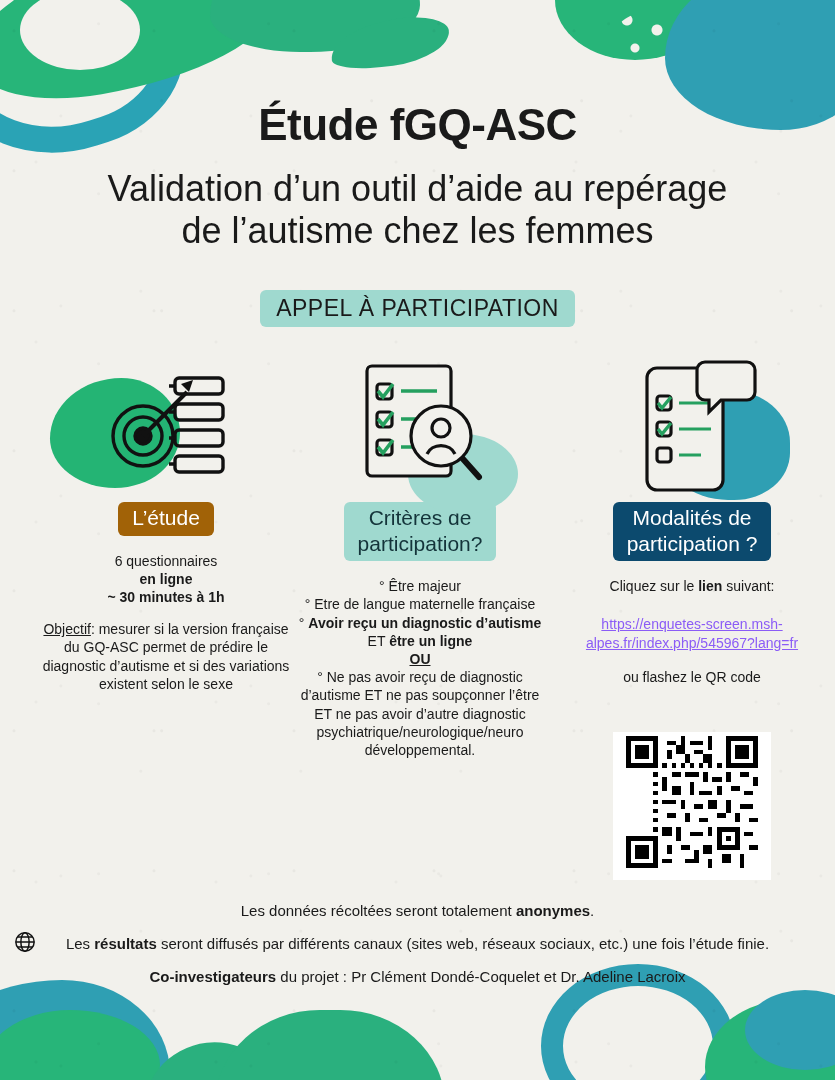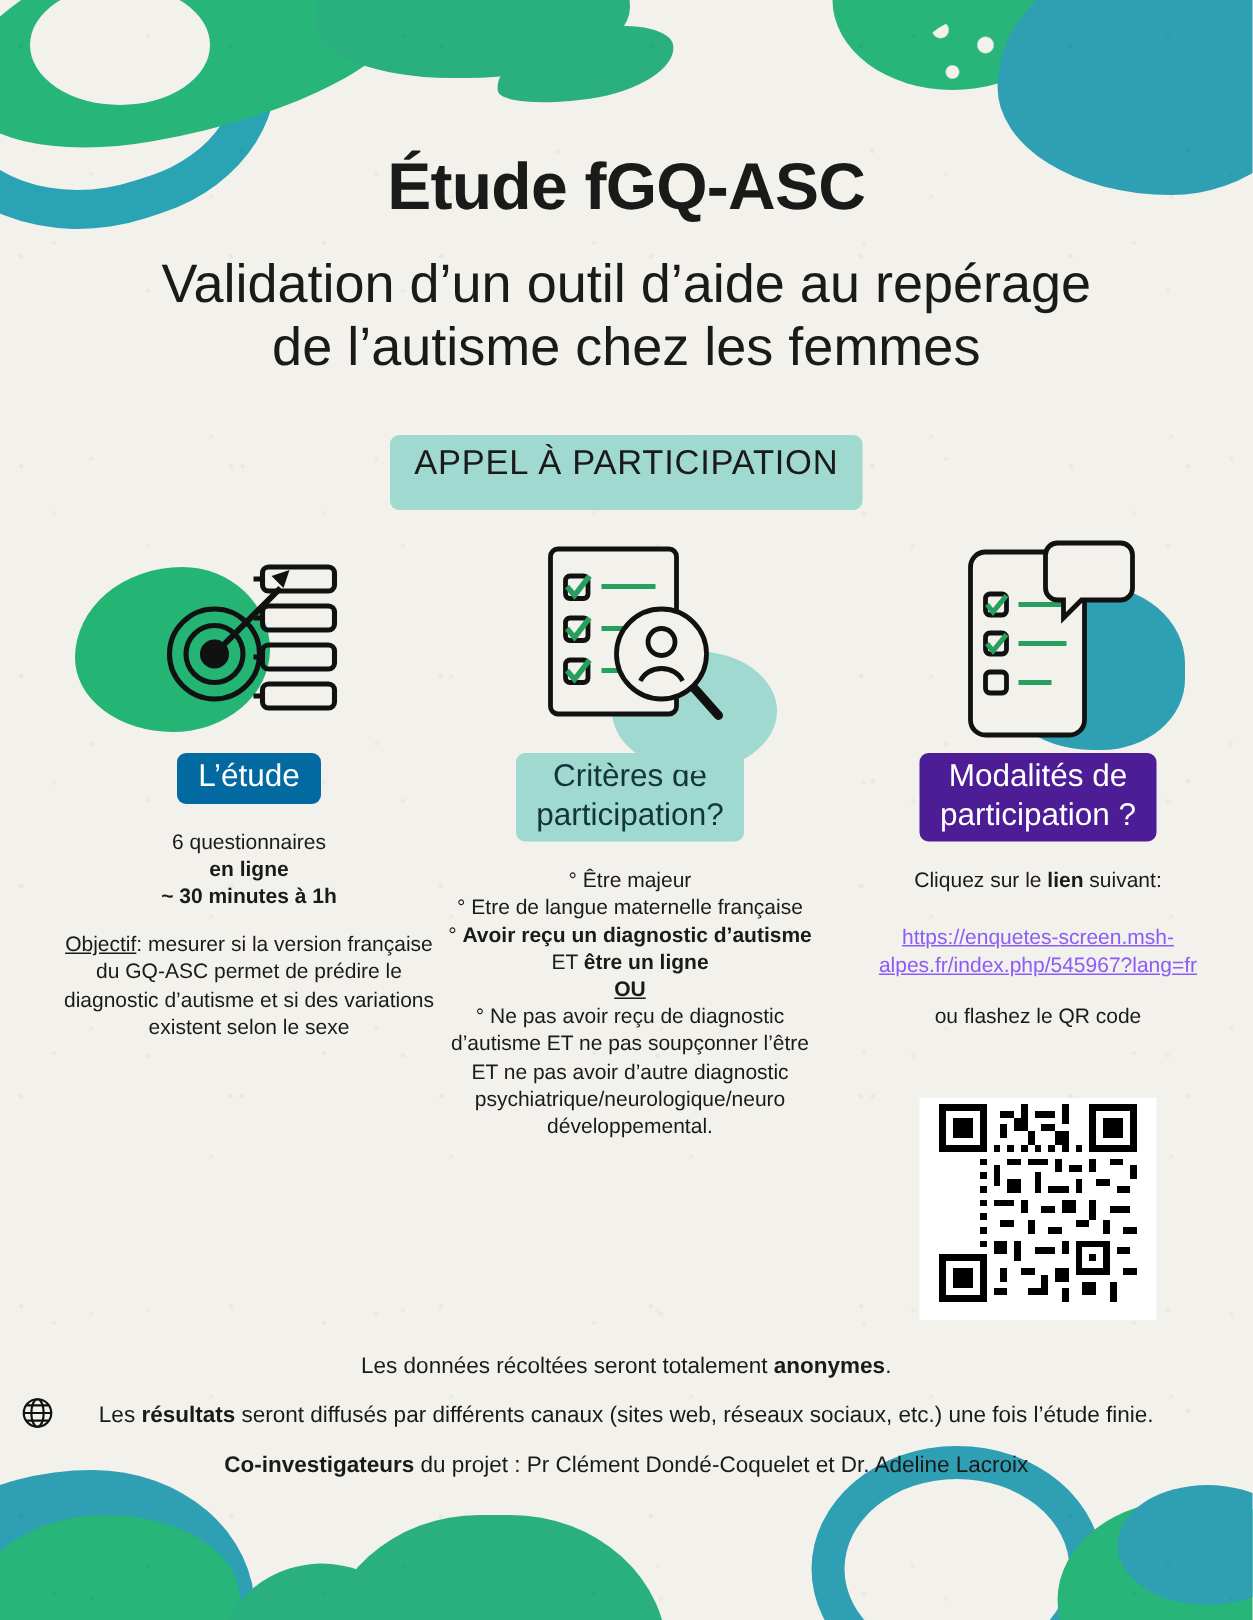--- a/index.html
+++ b/index.html
@@ -167,21 +167,21 @@
     font-weight: 400;
   }
   .appel-wrap {
     position: absolute;
     top: 290px; left: 0; right: 0;
     text-align: center;
   }
   .appel {
     display: inline-block;
     background: #9fd9cf;
-    padding: 5px 16px 18px;
+    padding: 5px 16px 5px;
     border-radius: 6px;
     font-size: 23px;
     letter-spacing: .5px;
   }
 
   
   .col {
     position: absolute;
     top: 350px;
     text-align: center;
@@ -224,23 +224,23 @@
   }
 
   .col-head-wrap { margin-top: 2px; }
   .col-head {
     display: inline-block;
     padding: 3px 14px 5px;
     border-radius: 6px;
     font-size: 21px;
     line-height: 1.22;
   }
-  .head-green { background: #0369a1; color: #fff; }
+  .head-green { background: #a16207; color: #fff; }
   .head-mint  { background: #9fd9cf; color: #14343a; }
-  .head-teal  { background: #4c1d95; color: #ffffff; }
+  .head-teal  { background: #0c4a6e; color: #ffffff; }
 
   .col-body {
     margin-top: 16px;
     font-size: 14px;
     line-height: 1.3;
   }
   .col-body p { margin: 0 0 14px; }
   .col-body p:last-child { margin-bottom: 0; }
   .u { text-decoration: underline; }
   .b { font-weight: bold; }

